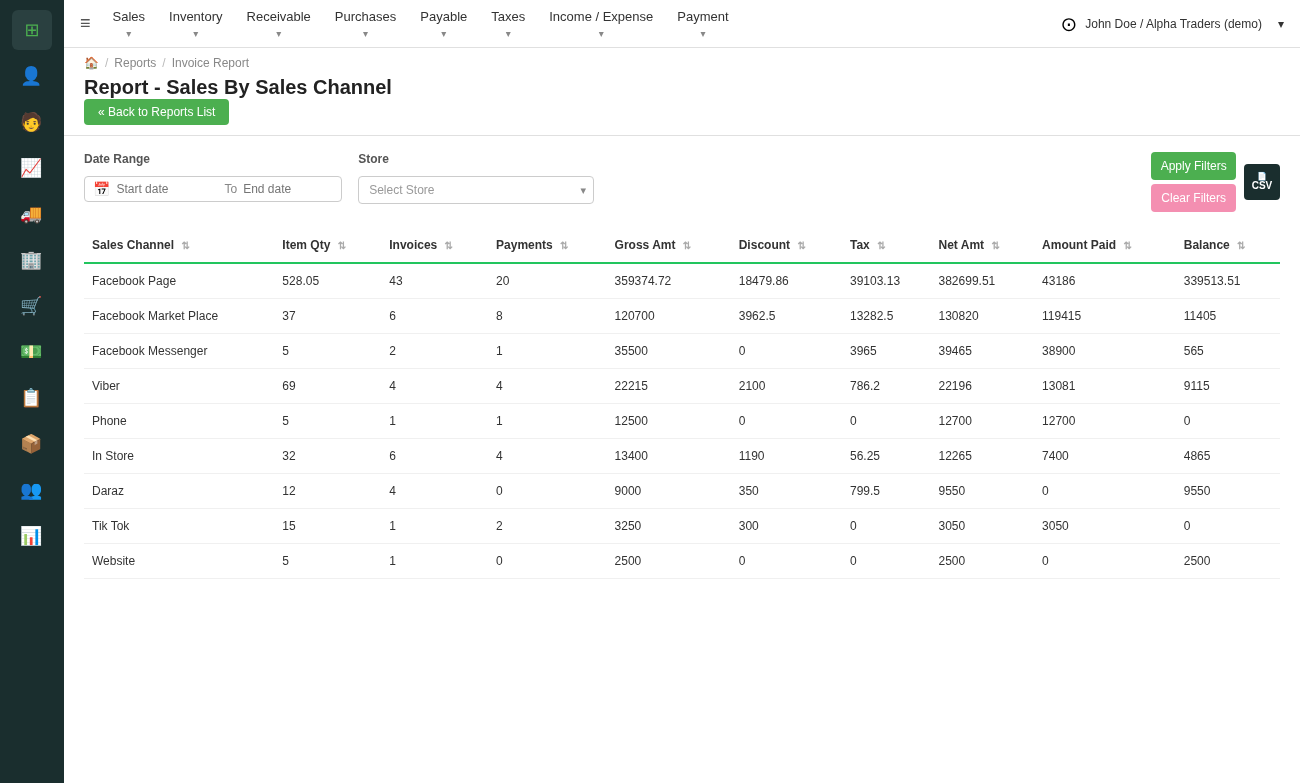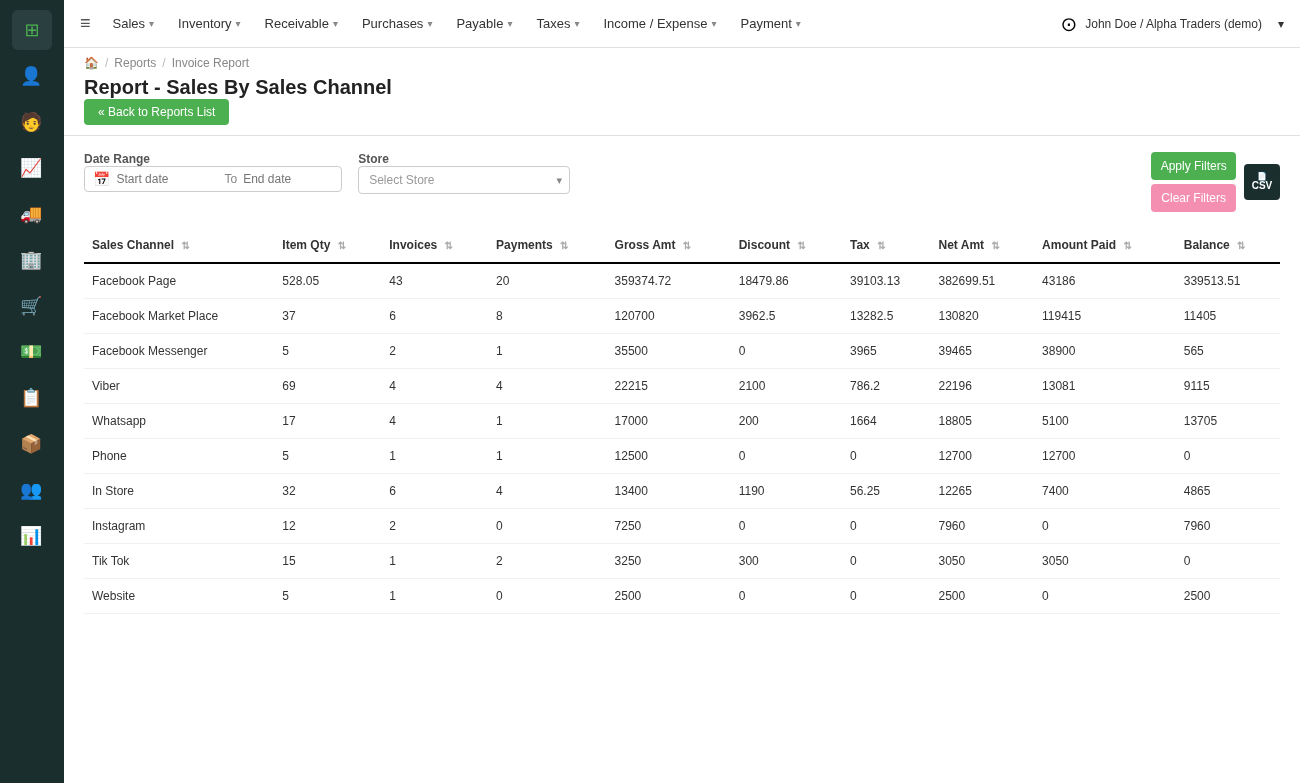--- a/index.html
+++ b/index.html
@@ -51,20 +51,21 @@
     .topnav-item {
       display: flex;
       align-items: center;
       gap: 4px;
       padding: 6px 10px;
       border-radius: 4px;
       cursor: pointer;
       font-size: 13px;
       color: #333;
       white-space: nowrap;
+      flex-direction: column;
     }
     .topnav-item .chevron { font-size: 10px; color: #888; }
     .topnav-hamburger { font-size: 18px; color: #555; cursor: pointer; margin-right: 8px; }
     .topnav-right { margin-left: auto; display: flex; align-items: center; gap: 8px; }
     .topnav-user { font-size: 12px; color: #333; display: flex; align-items: center; gap: 16px; cursor: pointer; }
 
     
     .page-header {
       background: #fff;
       border-bottom: 1px solid #e0e0e0;
@@ -99,21 +100,21 @@
       gap: 6px;
     }
 
     
     .content {
       flex: 1;
       overflow-y: auto;
       padding: 16px 20px;
       background: #fff;
     }
-    .filter-group { display: flex; flex-direction: column; gap: 0; }
+    .filter-group { display: flex; flex-direction: column; gap: 10px; }
     .filter-label { font-size: 12px; color: #555; font-weight: 600; }
     .date-range-inputs {
       display: flex;
       align-items: center;
       gap: 6px;
       border: 1px solid #ccc;
       border-radius: 4px;
       padding: 4px 8px;
       background: #fff;
     }
@@ -128,21 +129,21 @@
     .date-sep { color: #888; font-size: 12px; margin-left: 12px; }
     .cal-icon { color: #888; font-size: 14px; }
     .store-select {
       border: 1px solid #ccc;
       border-radius: 4px;
       padding: 6px 30px 6px 10px;
       font-size: 12px;
       color: #999;
       background: #fff;
       appearance: none;
-      width: 212px;
+      width: 236px;
       cursor: pointer;
     }
     .store-wrapper { position: relative; }
     .store-wrapper .chevron-down {
       position: absolute;
       right: 8px;
       top: 50%;
       transform: translateY(-50%);
       color: #888;
       pointer-events: none;
@@ -186,21 +187,21 @@
       justify-content: center;
       border-radius: 4px;
       cursor: pointer;
       flex-direction: column;
       line-height: 1;
     }
 
     
     .report-table { width: 100%; border-collapse: collapse; font-size: 12px; }
     .report-table thead tr {
-      border-bottom: 2px solid #000000;
+      border-bottom: 2px solid #22c55e;
     }
     .report-table th {
       padding: 10px 8px;
       text-align: left;
       color: #333;
       font-weight: 600;
       white-space: nowrap;
     }
     .report-table th .sort-icon { color: #aaa; margin-left: 4px; font-size: 10px; }
     .report-table td {
@@ -383,32 +384,20 @@
             <td class="link-text">4</td>
             <td class="link-text">4</td>
             <td>22215</td>
             <td>2100</td>
             <td>786.2</td>
             <td>22196</td>
             <td class="link-text">13081</td>
             <td>9115</td>
           </tr>
           <tr>
-            <td class="link-text">Whatsapp</td>
-            <td>17</td>
-            <td class="link-text">4</td>
-            <td class="link-text">1</td>
-            <td>17000</td>
-            <td>200</td>
-            <td>1664</td>
-            <td>18805</td>
-            <td class="link-text">5100</td>
-            <td>13705</td>
-          </tr>
-          <tr>
             <td class="link-text">Phone</td>
             <td>5</td>
             <td class="link-text">1</td>
             <td class="link-text">1</td>
             <td>12500</td>
             <td>0</td>
             <td>0</td>
             <td>12700</td>
             <td class="link-text">12700</td>
             <td class="link-text">0</td>
@@ -419,30 +408,30 @@
             <td class="link-text">6</td>
             <td class="link-text">4</td>
             <td>13400</td>
             <td>1190</td>
             <td>56.25</td>
             <td>12265</td>
             <td class="link-text">7400</td>
             <td>4865</td>
           </tr>
           <tr>
-            <td class="link-text">Instagram</td>
+            <td class="link-text">Daraz</td>
             <td>12</td>
-            <td class="link-text">2</td>
-            <td>0</td>
-            <td>7250</td>
-            <td>0</td>
-            <td>0</td>
-            <td>7960</td>
-            <td>0</td>
-            <td>7960</td>
+            <td class="link-text">4</td>
+            <td>0</td>
+            <td>9000</td>
+            <td>350</td>
+            <td>799.5</td>
+            <td>9550</td>
+            <td>0</td>
+            <td>9550</td>
           </tr>
           <tr>
             <td class="link-text">Tik Tok</td>
             <td>15</td>
             <td class="link-text">1</td>
             <td class="link-text">2</td>
             <td>3250</td>
             <td>300</td>
             <td>0</td>
             <td>3050</td>

